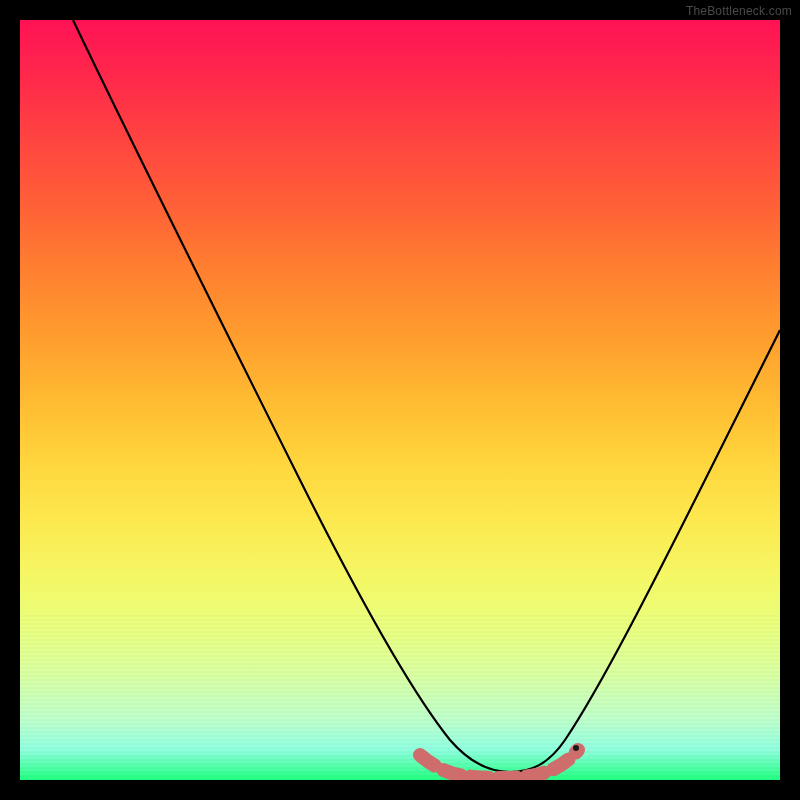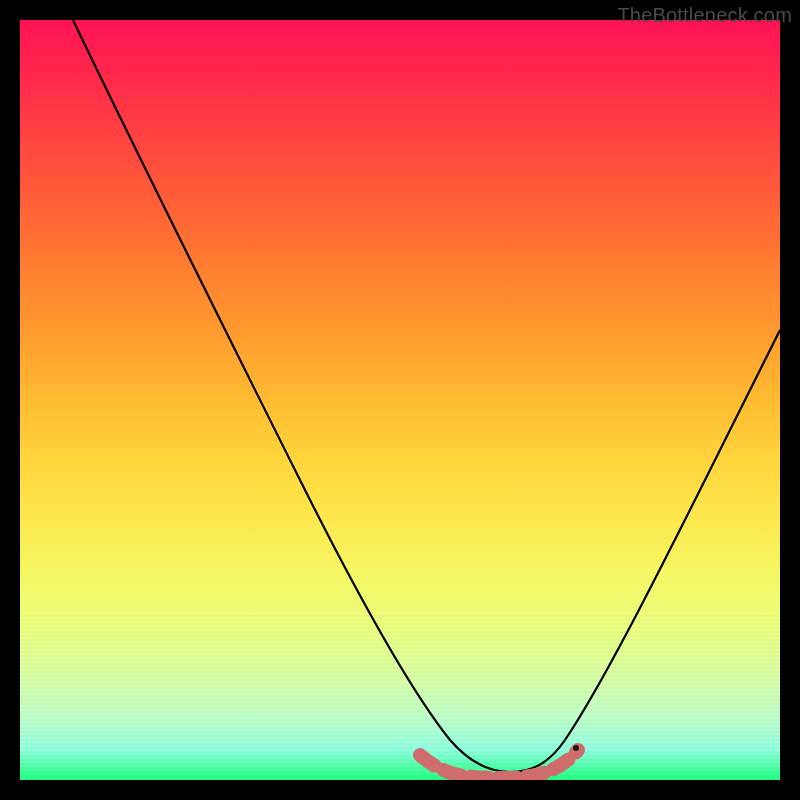--- a/index.html
+++ b/index.html
@@ -57,21 +57,21 @@
     top: 0;
     width: 100%;
     height: 100%;
     pointer-events: none;
   }
   .watermark {
     position: absolute;
     top: 4px;
     right: 8px;
     color: #4a4a4a;
-    font-size: 20px;
+    font-size: 12px;
     font-weight: 500;
     letter-spacing: 0.2px;
   }
 </style>
 </head>
 <body>
 
 <div class="plot-area">
   <div class="stripes"></div>
   <svg class="curve" viewBox="0 0 760 760" preserveAspectRatio="none">

